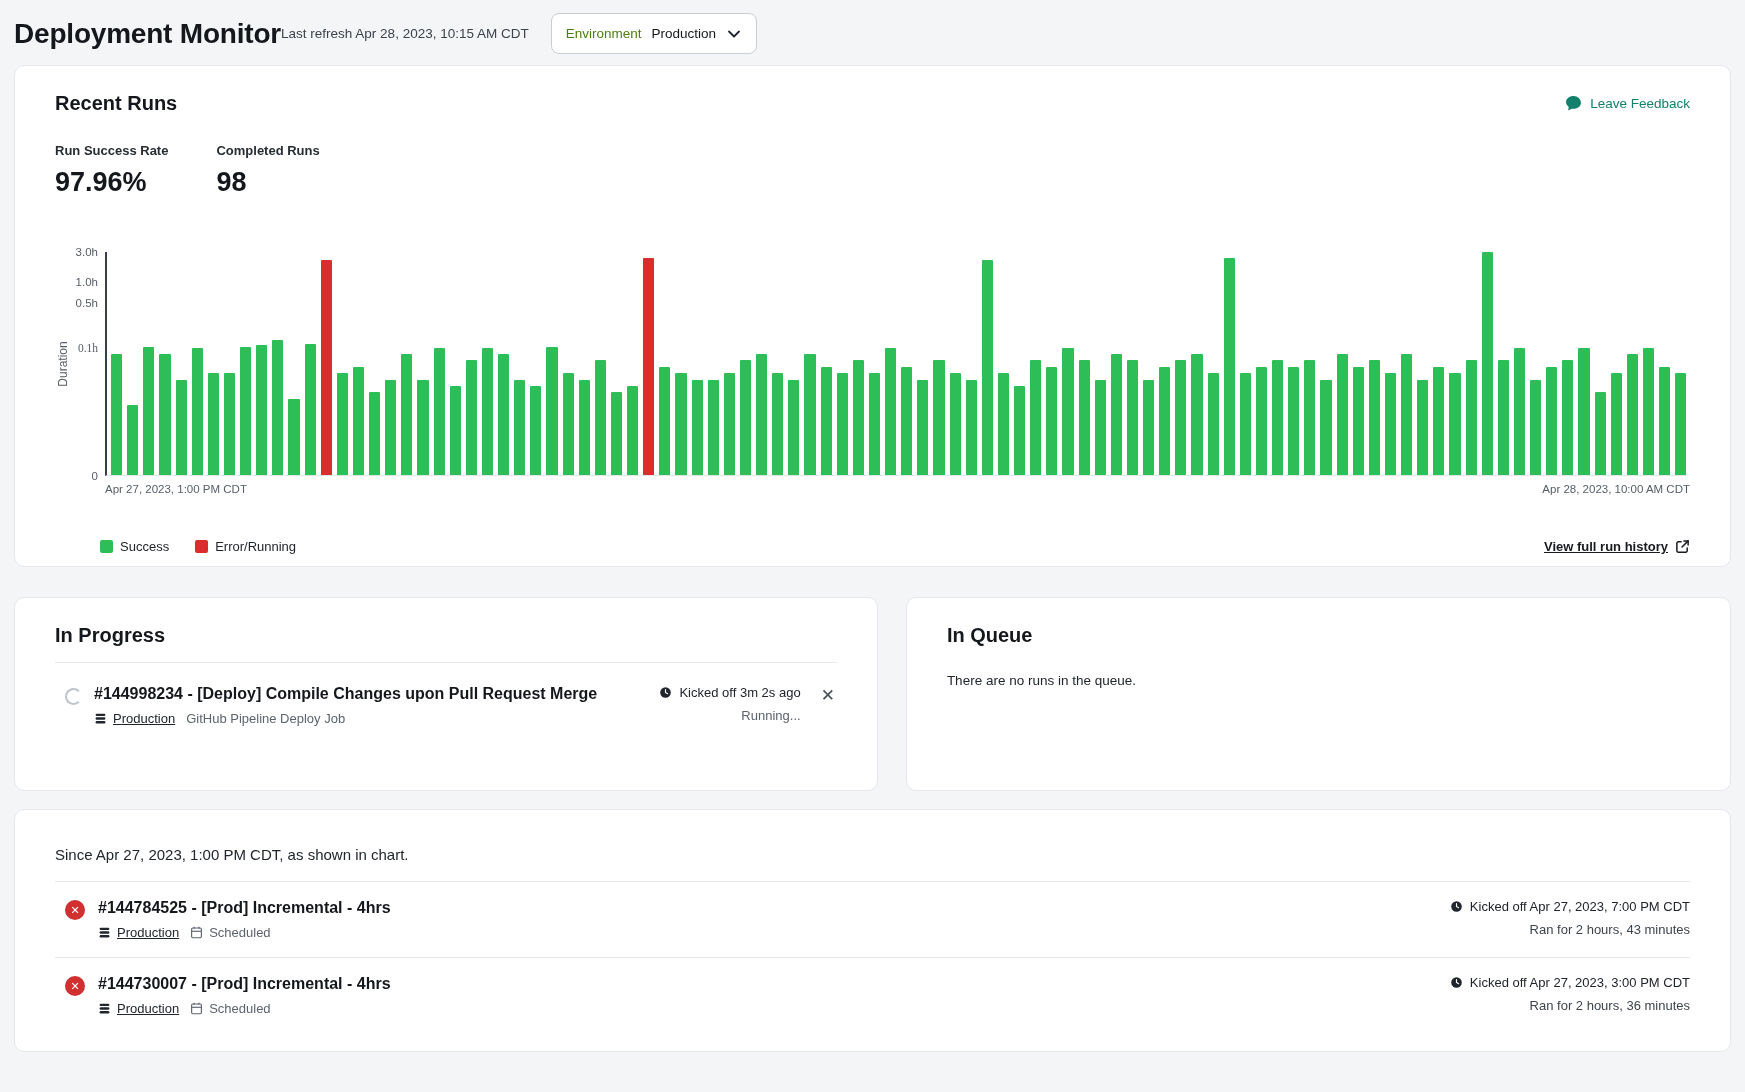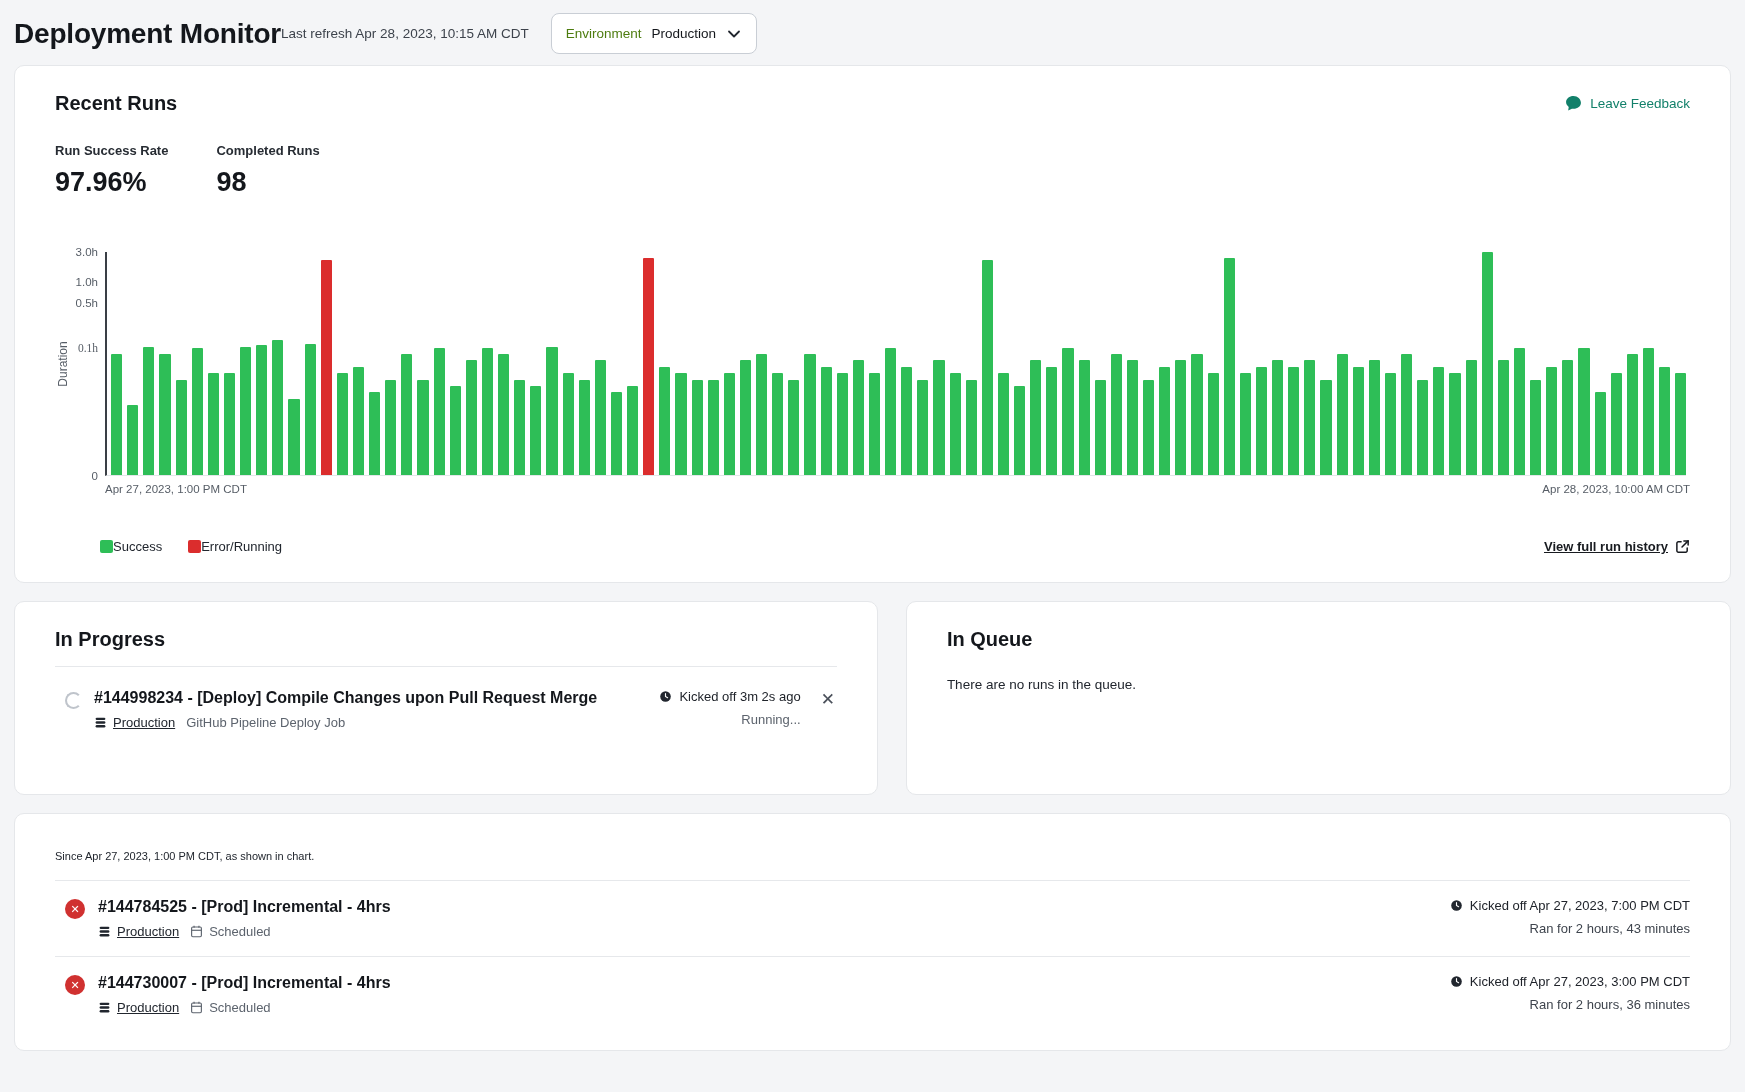--- a/index.html
+++ b/index.html
@@ -29,21 +29,21 @@
   .env-select .env-value { color: #14171c; font-weight: 500; }
   .env-select svg { color: #21262e; }
 
   
   .card {
     background: #fff; border: 1px solid #e5e7ea; border-radius: 10px;
   }
   .card-title { font-size: 20px; font-weight: 700; color: #14171c; }
 
   
-  .recent-runs { padding: 26px 40px 28px; margin-bottom: 18px; }
+  .recent-runs { padding: 26px 40px 12px; margin-bottom: 30px; }
   .rr-head { display: flex; align-items: center; justify-content: space-between; }
   .feedback-link {
     display: flex; align-items: center; gap: 8px;
     color: #12806a; font-size: 13.5px; font-weight: 500;
     text-decoration: none; cursor: pointer;
   }
   .stats-row { display: flex; gap: 48px; margin-top: 28px; }
   .stat-label { font-size: 13px; font-weight: 700; color: #272c33; margin-bottom: 9px; }
   .stat-value { font-size: 27px; font-weight: 600; color: #14171c; }
 
@@ -67,21 +67,21 @@
   .bar { flex: 1 1 0; border-radius: 1px 1px 0 0; cursor: pointer; }
   .x-labels {
     margin-left: 50px; margin-top: 7px;
     display: flex; justify-content: space-between;
     font-size: 11.5px; color: #565d66;
   }
   .chart-footer {
     margin-top: 44px; display: flex; align-items: center; justify-content: space-between;
   }
   .legend { display: flex; align-items: center; gap: 26px; margin-left: 45px; }
-  .legend-item { display: flex; align-items: center; gap: 0; font-size: 13px; color: #21262e; }
+  .legend-item { display: flex; align-items: center; gap: 7px; font-size: 13px; color: #21262e; }
   .swatch { width: 13px; height: 13px; border-radius: 2px; display: inline-block; }
   .history-link {
     display: flex; align-items: center; gap: 7px;
     color: #181b20; font-size: 13px; font-weight: 600; cursor: pointer;
   }
   .history-link .lbl { text-decoration: underline; }
 
   
   .mid-row {
     display: grid; grid-template-columns: 1.047fr 1fr; gap: 28px; margin-bottom: 18px;
@@ -111,21 +111,21 @@
             font-size: 13px; font-weight: 500; color: #20242b; }
   .run-status { margin-top: 8px; font-size: 13px; color: #5c636d; }
   .close-btn {
     margin-left: 18px; font-size: 17px; color: #4a505a; cursor: pointer;
     line-height: 1; padding: 2px; flex: none;
   }
   .queue-empty { margin-top: 26px; font-size: 13.5px; color: #21262e; }
 
   
   .failed-card { padding: 26px 40px 18px; margin-bottom: 14px; }
-  .failed-sub { margin-top: 10px; font-size: 11px; color: #21262e; }
+  .failed-sub { margin-top: 10px; font-size: 15px; color: #21262e; }
   .failed-list { margin-top: 18px; }
   .failed-row {
     display: flex; align-items: flex-start;
     padding: 17px 0 17px 10px; border-top: 1px solid #e6e8eb;
   }
   .fail-badge {
     width: 20px; height: 20px; border-radius: 50%; background: #d03130;
     color: #fff; font-size: 11px; font-weight: 700;
     display: flex; align-items: center; justify-content: center;
     margin-top: 1px; flex: none;

